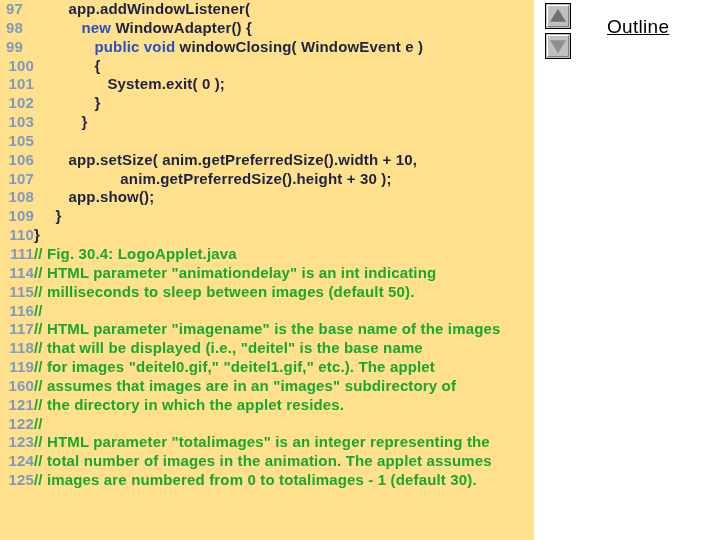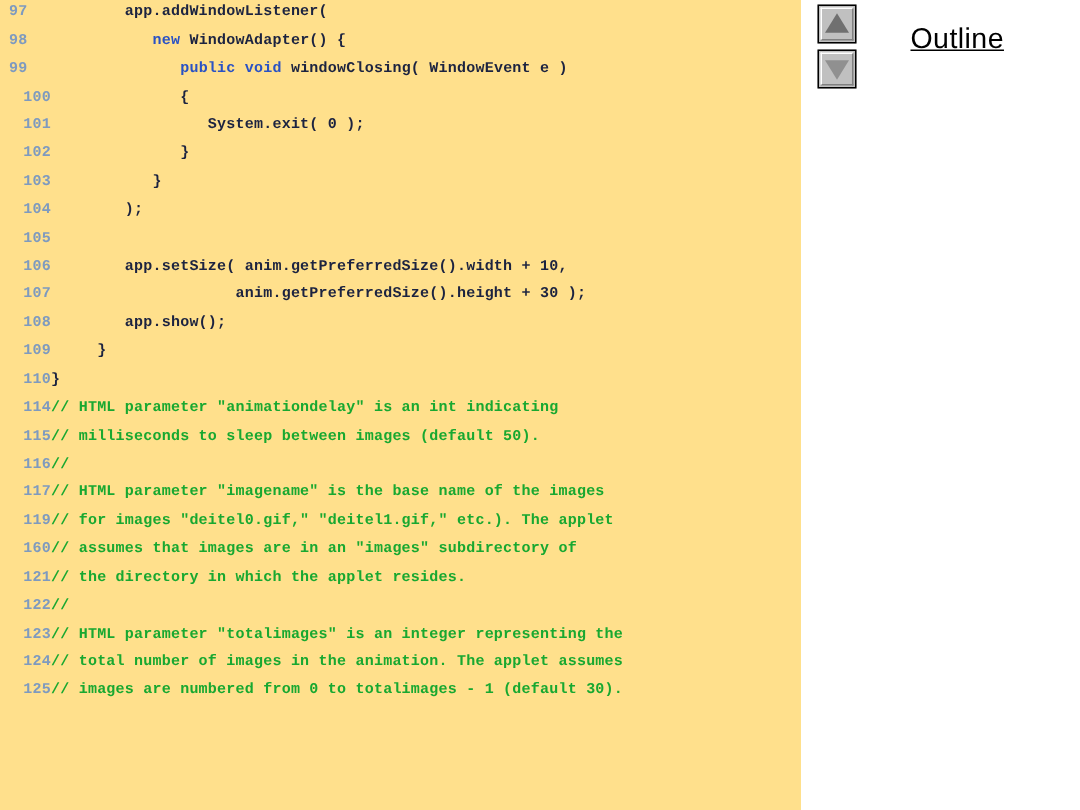--- a/index.html
+++ b/index.html
@@ -23,22 +23,22 @@
     width: 534px;
     height: 540px;
     background: #ffe08c;
     overflow: hidden;
   }
 
   .code-line {
     height: 18.85px;
     line-height: 18.85px;
     white-space: pre;
-    font-family: Liberation Mono, monospace;
-    font-size: 10px;
+    font-family: Liberation Sans, sans-serif;
+    font-size: 15px;
     font-weight: bold;
     letter-spacing: 0.15px;
   }
 
   .ln {
     display: inline-block;
     width: 34px;
     text-align: left;
     padding-left: 6px;
     box-sizing: border-box;
@@ -122,31 +122,32 @@
 
 <div id="code-panel">
   <div id="code-lines">
       <div class="code-line"><span class="ln">97</span><span class="code-text">        app.addWindowListener(</span></div>
       <div class="code-line"><span class="ln">98</span><span class="code-text">           </span><span class="kw">new</span><span class="code-text"> WindowAdapter() {</span></div>
       <div class="code-line"><span class="ln">99</span><span class="code-text">              </span><span class="kw">public</span><span class="code-text"> </span><span class="kw">void</span><span class="code-text"> windowClosing( WindowEvent e )</span></div>
       <div class="code-line"><span class="ln wide">100</span><span class="code-text">              {</span></div>
       <div class="code-line"><span class="ln wide">101</span><span class="code-text">                 System.exit( 0 );</span></div>
       <div class="code-line"><span class="ln wide">102</span><span class="code-text">              }</span></div>
       <div class="code-line"><span class="ln wide">103</span><span class="code-text">           }</span></div>
-      <div class="code-line"><span class="ln wide">104</span><span class="code-text">        );</span></div>
       <div class="code-line"><span class="ln wide">105</span><span class="code-text"></span></div>
       <div class="code-line"><span class="ln wide">106</span><span class="code-text">        app.setSize( anim.getPreferredSize().width + 10,</span></div>
       <div class="code-line"><span class="ln wide">107</span><span class="code-text">                    anim.getPreferredSize().height + 30 );</span></div>
       <div class="code-line"><span class="ln wide">108</span><span class="code-text">        app.show();</span></div>
       <div class="code-line"><span class="ln wide">109</span><span class="code-text">     }</span></div>
       <div class="code-line"><span class="ln wide">110</span><span class="code-text">}</span></div>
+      <div class="code-line"><span class="ln wide">111</span><span class="cmt">// Fig. 30.4: LogoApplet.java</span></div>
       <div class="code-line"><span class="ln wide">114</span><span class="cmt">// HTML parameter "animationdelay" is an int indicating</span></div>
       <div class="code-line"><span class="ln wide">115</span><span class="cmt">// milliseconds to sleep between images (default 50).</span></div>
       <div class="code-line"><span class="ln wide">116</span><span class="cmt">//</span></div>
       <div class="code-line"><span class="ln wide">117</span><span class="cmt">// HTML parameter "imagename" is the base name of the images</span></div>
+      <div class="code-line"><span class="ln wide">118</span><span class="cmt">// that will be displayed (i.e., "deitel" is the base name</span></div>
       <div class="code-line"><span class="ln wide">119</span><span class="cmt">// for images "deitel0.gif," "deitel1.gif," etc.). The applet</span></div>
       <div class="code-line"><span class="ln wide">160</span><span class="cmt">// assumes that images are in an "images" subdirectory of</span></div>
       <div class="code-line"><span class="ln wide">121</span><span class="cmt">// the directory in which the applet resides.</span></div>
       <div class="code-line"><span class="ln wide">122</span><span class="cmt">//</span></div>
       <div class="code-line"><span class="ln wide">123</span><span class="cmt">// HTML parameter "totalimages" is an integer representing the</span></div>
       <div class="code-line"><span class="ln wide">124</span><span class="cmt">// total number of images in the animation. The applet assumes</span></div>
       <div class="code-line"><span class="ln wide">125</span><span class="cmt">// images are numbered from 0 to totalimages - 1 (default 30).</span></div>
     </div>
 </div>
 

